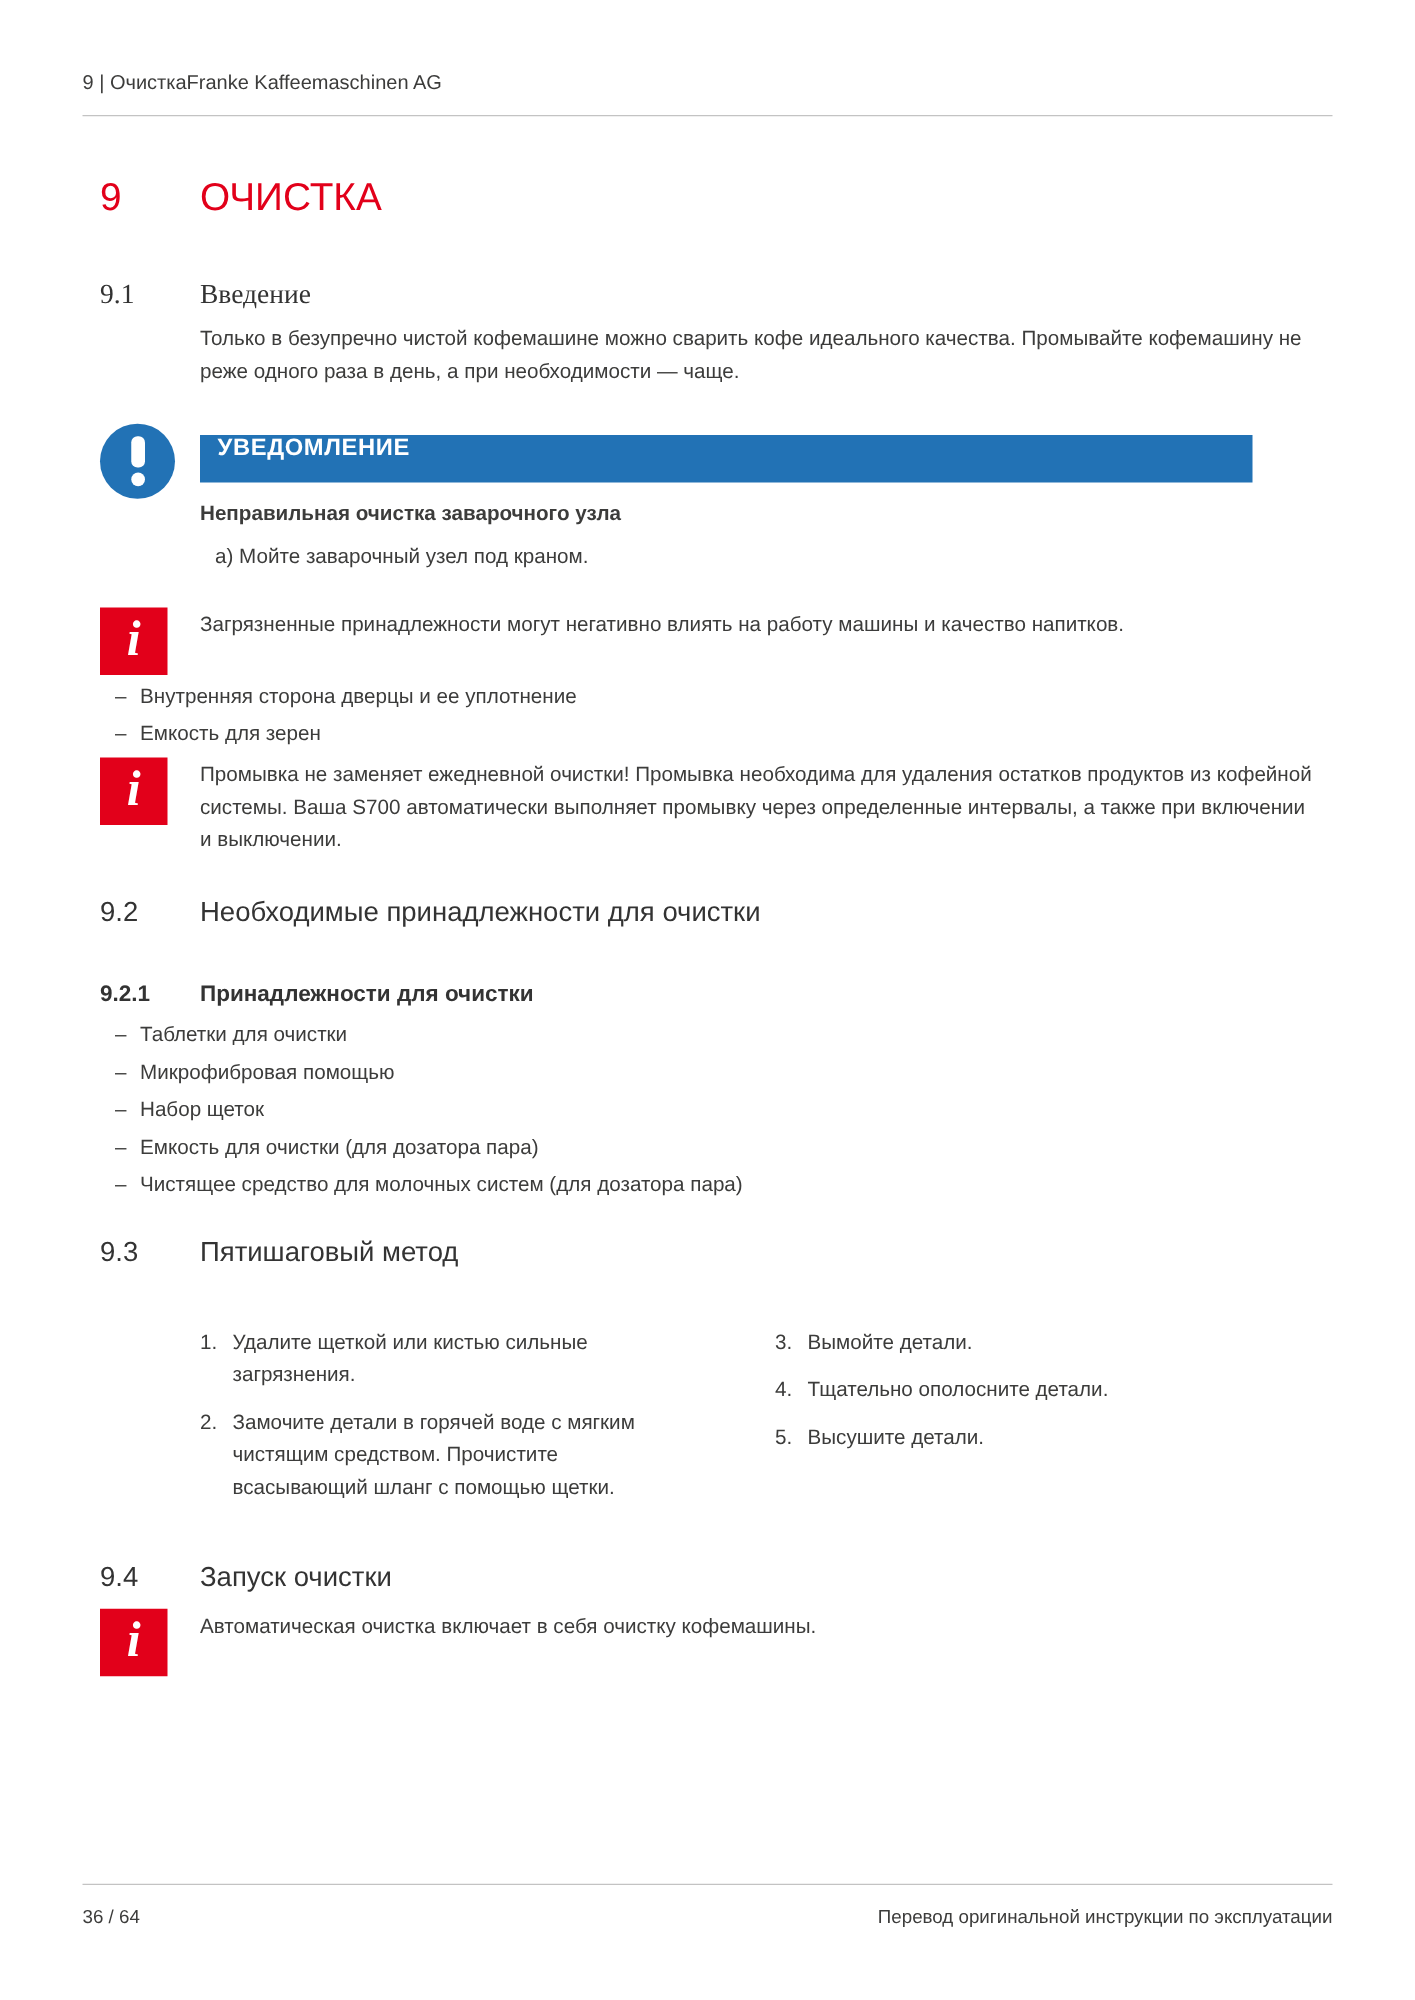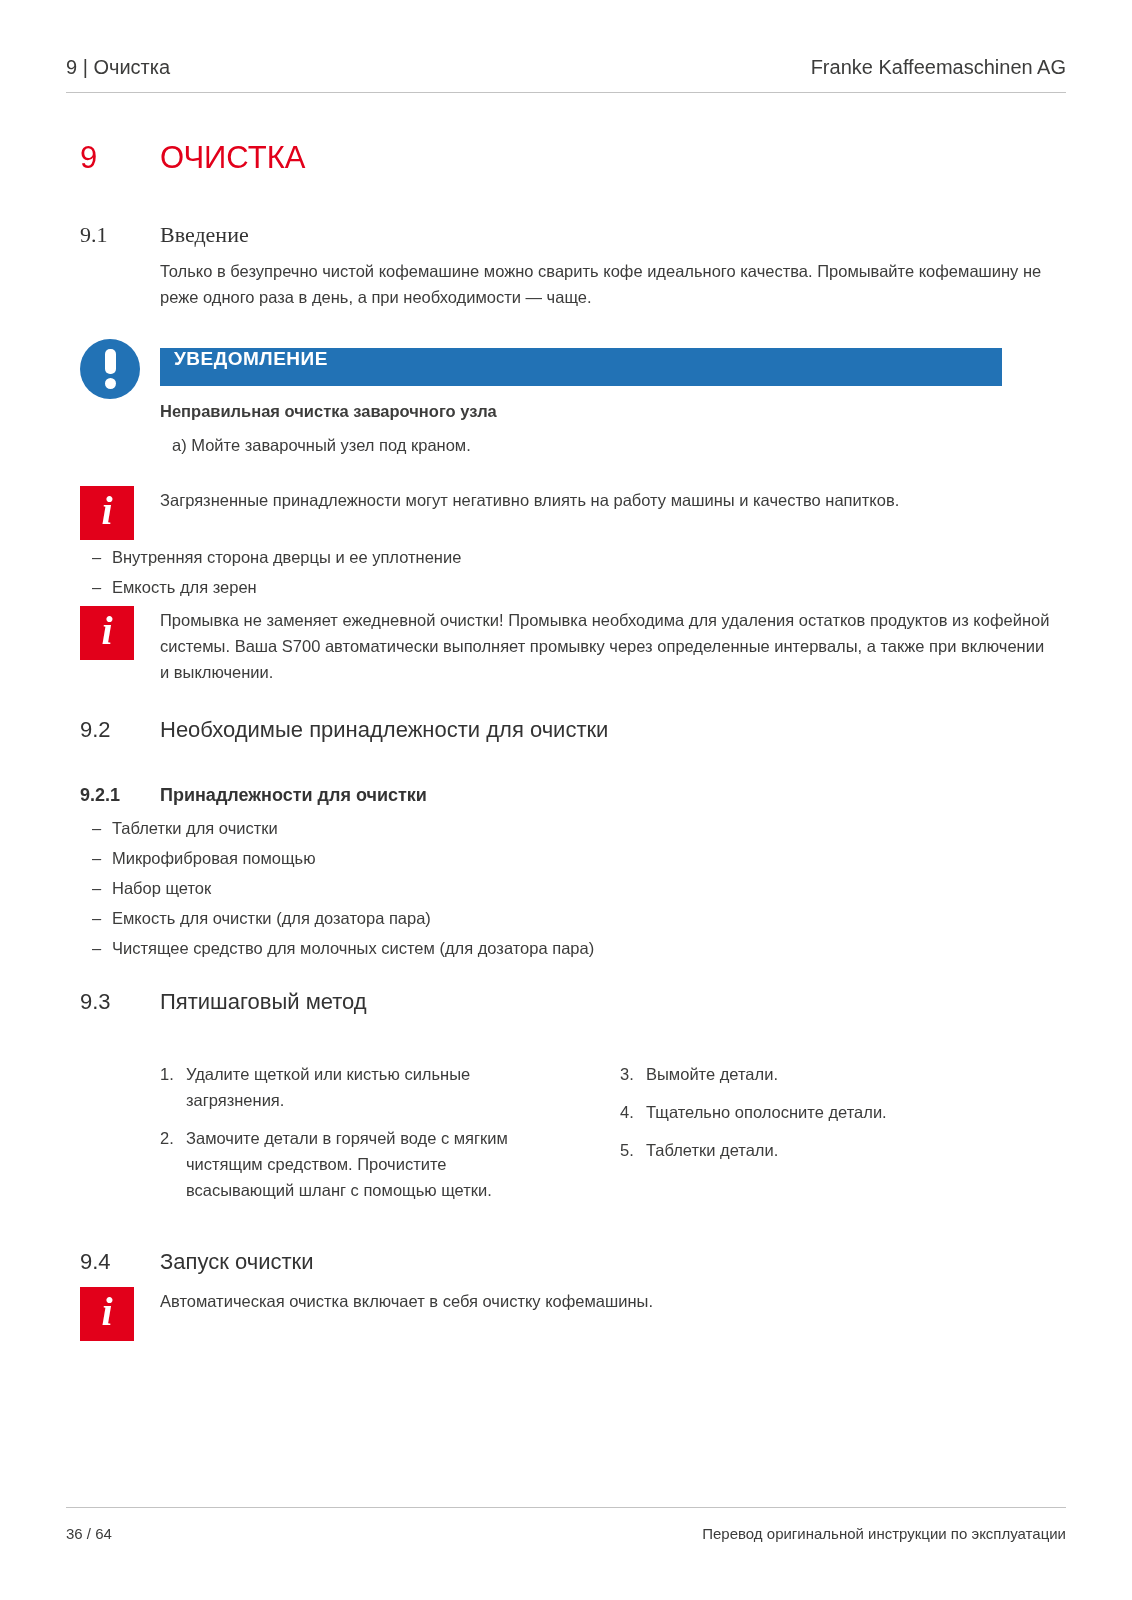--- a/index.html
+++ b/index.html
@@ -16,22 +16,22 @@
     background:#ffffff;
     font-family:"Liberation Sans","DejaVu Sans",sans-serif;
     color:var(--text);
     overflow:hidden;
   }
   
   .header{
     margin:0 66px;
     padding:58px 0 16px 0;
     border-bottom:1px solid var(--rule);
-    display:flex;justify-content:space-between;
-    font-size:20px;line-height:18px;color:var(--text);
+    display:flex;
+    font-size:16px;line-height:18px;color:var(--text);
   }
   .footer{
     position:absolute;left:66px;right:66px;bottom:56px;
     border-top:1px solid var(--rule);
     padding-top:16px;
     display:flex;justify-content:space-between;
     font-size:15px;line-height:20px;color:var(--text);
   }
   
   .content{margin-left:80px;width:972px;}
@@ -220,21 +220,21 @@
         <div class="step">
           <span class="step-num">3.</span>
           <span class="step-text">Вымойте детали.</span>
         </div>
         <div class="step">
           <span class="step-num">4.</span>
           <span class="step-text">Тщательно ополосните детали.</span>
         </div>
         <div class="step">
           <span class="step-num">5.</span>
-          <span class="step-text">Таблетки детали.</span>
+          <span class="step-text">Высушите детали.</span>
         </div>
       </div>
     </div>
 
     <div class="sec h2 m-s94">
       <span>9.4</span>
       <span>Запуск очистки</span>
     </div>
 
     <div class="icon-row inforow3">

